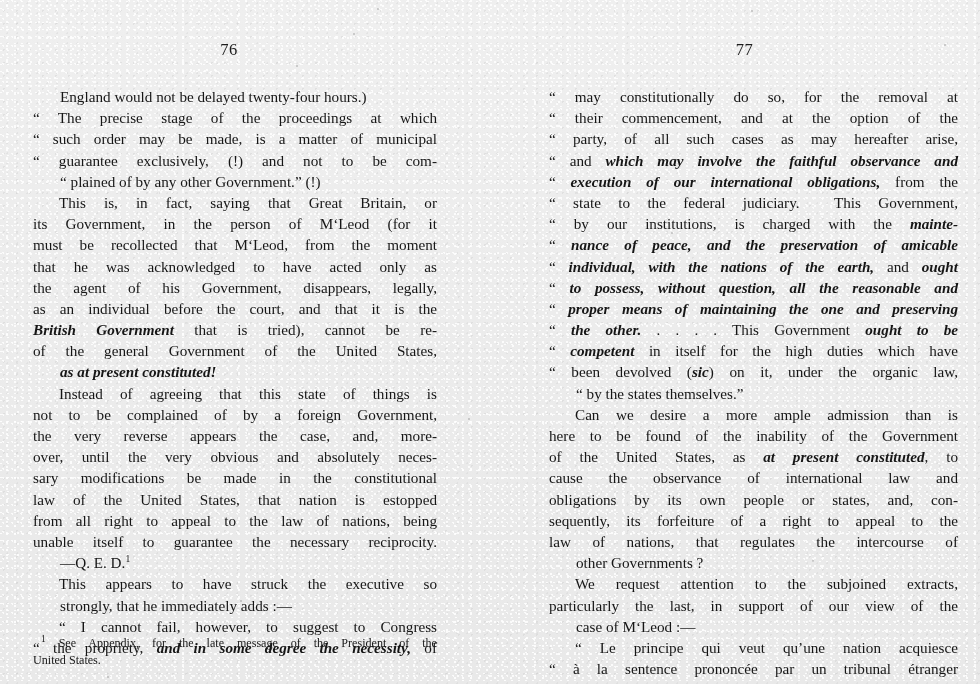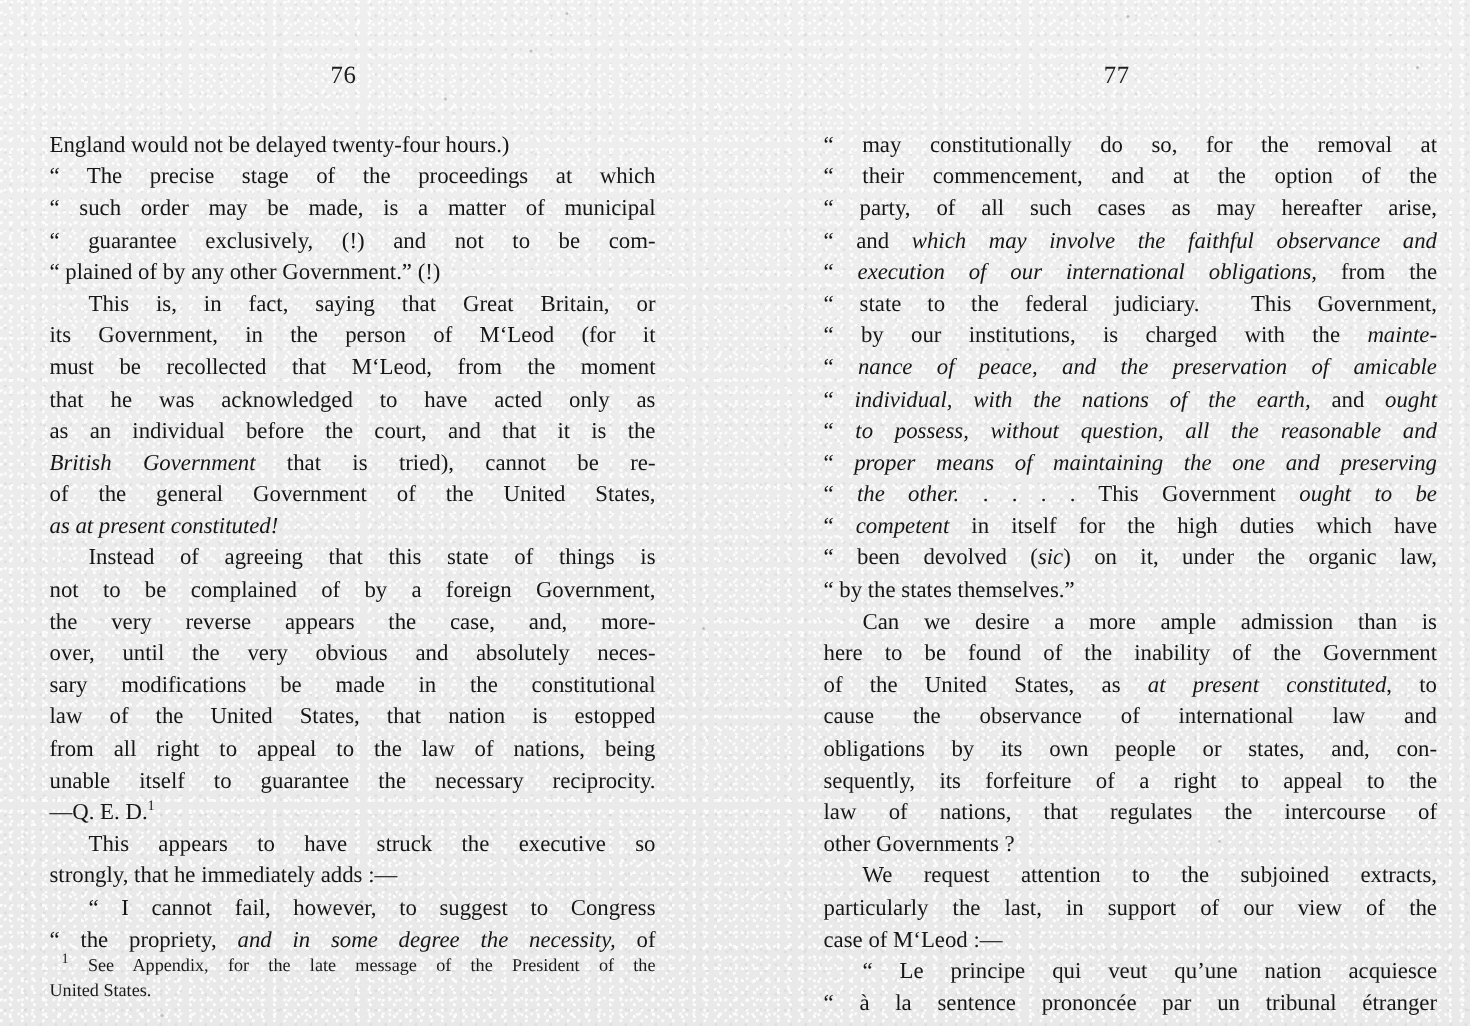--- a/index.html
+++ b/index.html
@@ -70,27 +70,29 @@
   .ln {
     display: block;
     white-space: pre-wrap;
     text-align: justify;
     text-align-last: justify;
     height: 21.2px;
   }
   .ln.last,
   .ln.ragged {
     text-align-last: left;
+    margin-left: 27px;
   }
   .ln.indent {
     text-indent: 26px;
   }
 
   i, .it {
     font-style: italic;
+    font-weight: bold;
   }
 
   sup.fn {
     font-size: 9.5px;
     vertical-align: super;
     line-height: 0;
   }
 
   .footnote {
     position: absolute;
@@ -138,20 +140,21 @@
         <span class="ln ragged">England would not be delayed twenty-four hours.)</span>
         <span class="ln">“ The precise stage of the proceedings at which</span>
         <span class="ln">“ such order may be made, is a matter of municipal</span>
         <span class="ln">“ guarantee exclusively, (!) and not to be com-</span>
         <span class="ln ragged">“ plained of by any other Government.” (!)</span>
 
         <span class="ln indent">This is, in fact, saying that Great Britain, or</span>
         <span class="ln">its Government, in the person of M‘Leod (for it</span>
         <span class="ln">must be recollected that M‘Leod, from the moment</span>
         <span class="ln">that he was acknowledged to have acted only as</span>
+        <span class="ln">the agent of his Government, disappears, legally,</span>
         <span class="ln">as an individual before the court, and that it is the</span>
         <span class="ln"><i class="it">British Government</i><span> that is tried), cannot be re-</span></span>
         <span class="ln">of the general Government of the United States,</span>
         <span class="ln ragged"><i class="it">as at present constituted!</i></span>
 
         <span class="ln indent">Instead of agreeing that this state of things is</span>
         <span class="ln">not to be complained of by a foreign Government,</span>
         <span class="ln">the very reverse appears the case, and, more-</span>
         <span class="ln">over, until the very obvious and absolutely neces-</span>
         <span class="ln">sary modifications be made in the constitutional</span>

